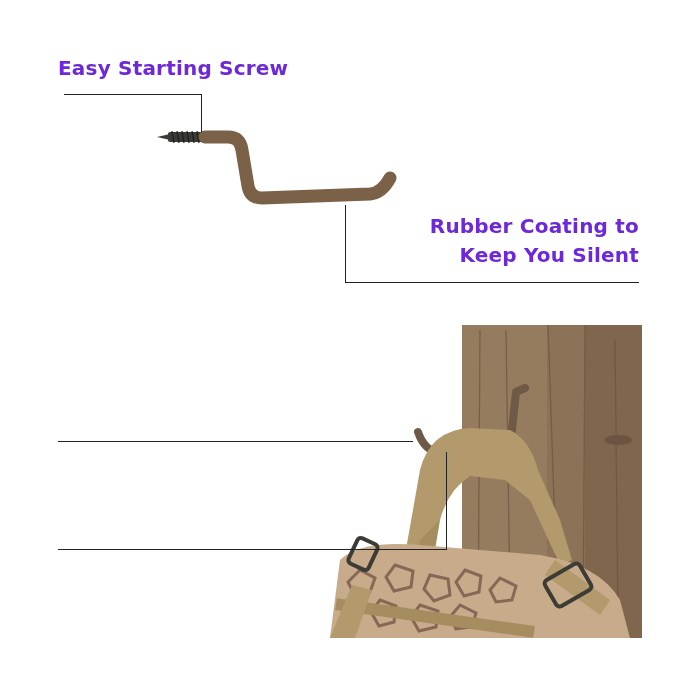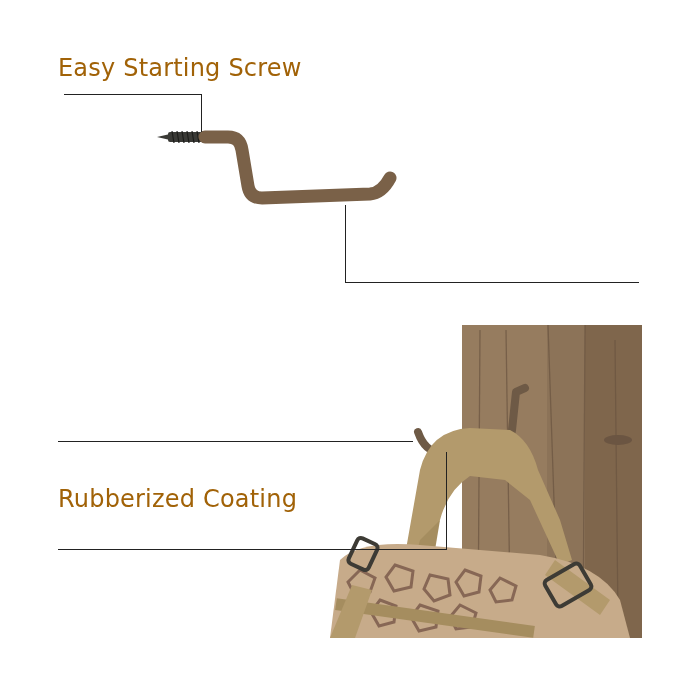--- a/index.html
+++ b/index.html
@@ -1,17 +1,17 @@
 <!DOCTYPE html>
 <html><head>
 <meta charset="utf-8">
 <style>
   html,body{margin:0;padding:0;background:#ffffff;}
   #canvas{position:relative;width:700px;height:700px;overflow:hidden;background:#ffffff;font-family:"DejaVu Sans","Liberation Sans",sans-serif;}
-  .label{position:absolute;color:#a16207;font-weight:normal;font-size:24px;line-height:29px;letter-spacing:0.2px;white-space:nowrap;}
+  .label{position:absolute;color:#6d28d9;font-weight:bold;font-size:20px;line-height:29px;letter-spacing:0.2px;white-space:nowrap;}
   .label.right{text-align:right;}
   .leader{position:absolute;}
   .h{height:1px;background:#222;}
   .v{width:1px;background:#222;}
   svg{position:absolute;left:0;top:0;}
 </style>
 </head>
 <body>
 
 <div id="canvas">
@@ -73,24 +73,27 @@
 
       <path d="M555,560 L610,600 L600,615 L545,575 Z" fill="#b39a6c"></path>
       <rect x="548" y="570" width="40" height="30" rx="4" fill="none" stroke="#3d3b35" stroke-width="4" transform="rotate(-30 568 585)"></rect>
     </g>
   </svg>
 
   <div class="label" style="left:58px;top:54px;">Easy Starting Screw</div>
   <div class="leader h" style="left:64px;top:94px;width:138px;"></div>
   <div class="leader v" style="left:201px;top:94px;height:38px;"></div>
 
+  <div class="label right" style="right:61px;top:212px;">
+    <div>Rubber Coating to</div>
+    <div>Keep You Silent</div>
+  </div>
   <div class="leader v" style="left:345px;top:205px;height:78px;"></div>
   <div class="leader h" style="left:345px;top:282px;width:294px;"></div>
 
   <div class="leader h" style="left:58px;top:441px;width:355px;"></div>
 
   <div class="label" style="left:58px;top:485px;">
-    <div>Rubberized Coating</div>
   </div>
   <div class="leader v" style="left:446px;top:452px;height:98px;"></div>
   <div class="leader h" style="left:58px;top:549px;width:389px;"></div>
 
 </div>
 
 </body></html>

